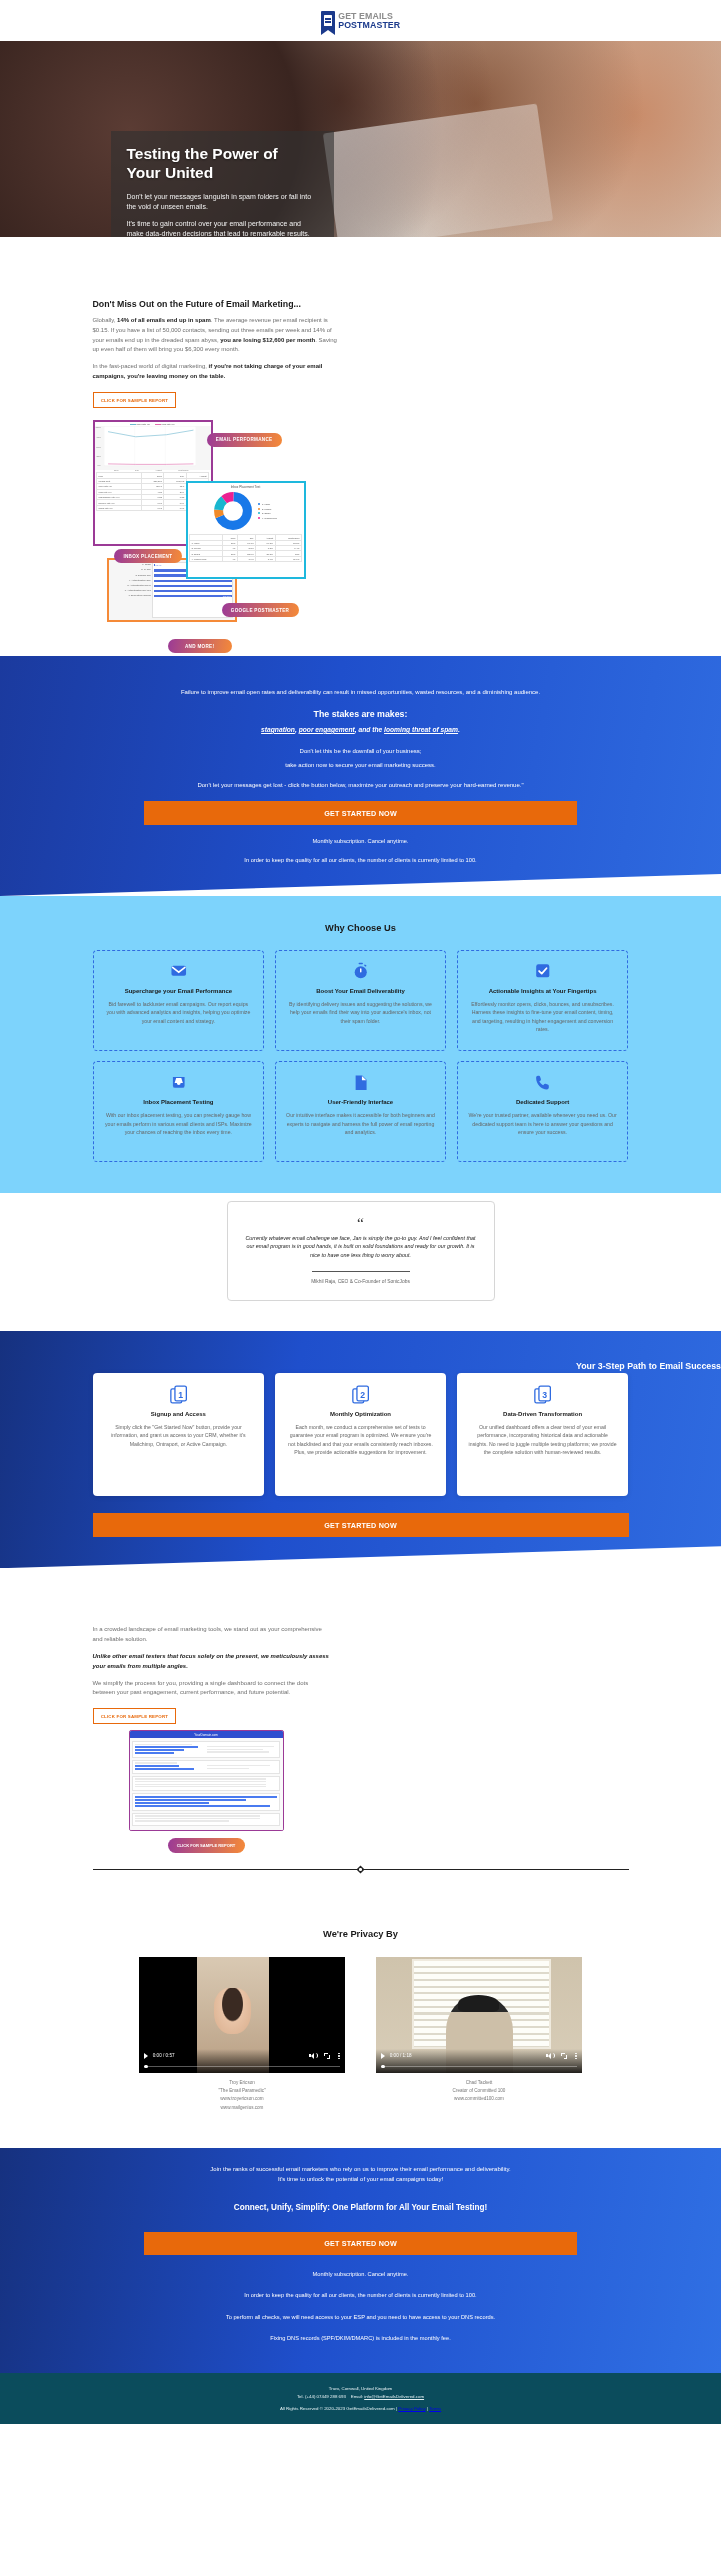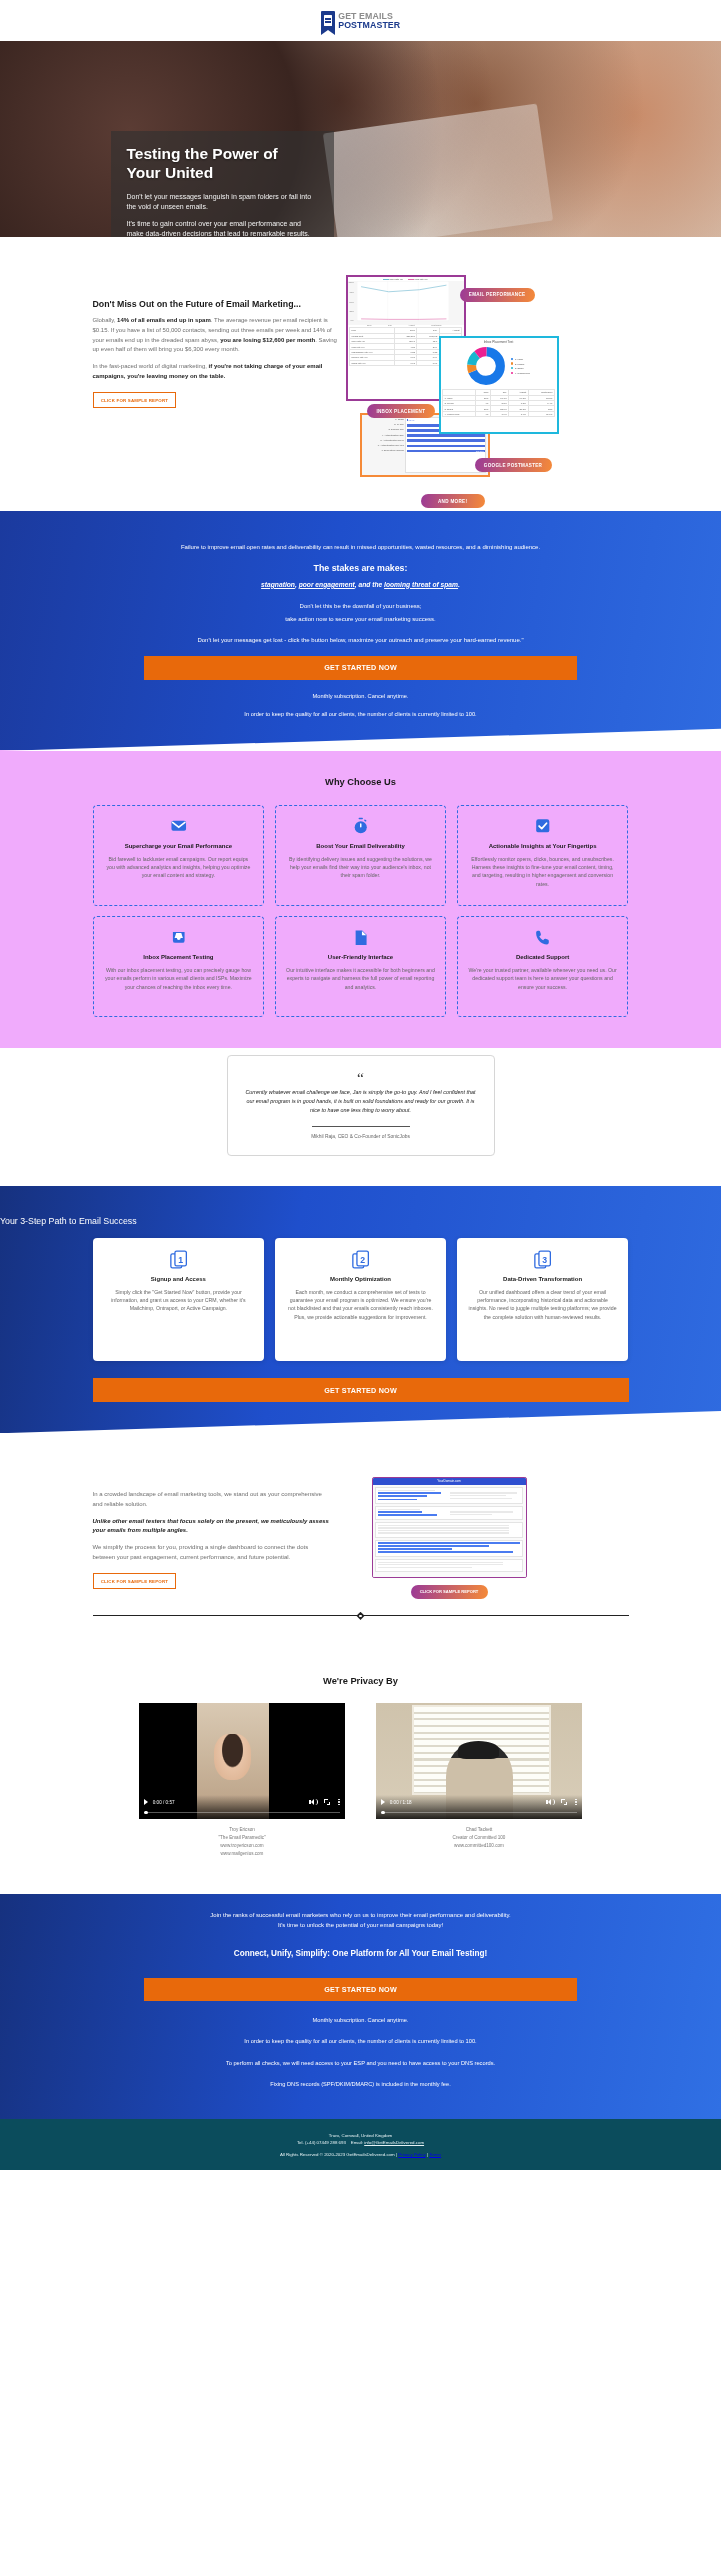--- a/index.html
+++ b/index.html
@@ -67,21 +67,21 @@
   .hero-sub { font-size: 7px; color: #f2f2f2; line-height: 1.45; margin-bottom: 7.2px; }
   .btn-orange {
     display: block; background: #e8690b; color: #fff; border: none;
     font-size: 7.2px; font-weight: bold; letter-spacing: 0.2px;
     text-align: center; padding: 6.7px 0; width: 100%; cursor: pointer;
     font-family: "Liberation Sans", sans-serif;
   }
 
   
   .sec-stats { padding: 32px 0 36px; background: #fff; }
-  .inner { width: 536px; margin: 0 auto; display: flex; gap: 6px; }
+  .inner { width: 536px; margin: 0 auto; display: flex; gap: 6px; flex-direction: column; }
   .stats-left { width: 247px; padding-top: 30px; }
   .h2-dark { font-size: 8.8px; font-weight: bold; color: #1a1a1a; margin-bottom: 7.2px; }
   .p-grey { font-size: 6px; color: #6e6e6e; line-height: 1.62; margin-bottom: 7.2px; }
   .p-grey b { color: #222; }
   .btn-outline {
     display: inline-block; border: 0.5px solid #e8690b; color: #e8690b;
     background: #fff; font-size: 4.4px; font-weight: bold; letter-spacing: 0.2px;
     padding: 4.6px 7.2px; cursor: pointer; margin-top: 3.1px;
     font-family: "Liberation Sans", sans-serif;
   }
@@ -128,21 +128,21 @@
   .blue-small2 { font-size: 5.7px; margin-top: 12.4px; }
 
   
   .slant-bottom { position: relative; }
   .slant-bottom:after {
     content: ""; position: absolute; left: 0; bottom: -0.5px; width: 100%; height: 24px;
     background: #fff; clip-path: polygon(0 100%, 100% 8%, 100% 100%);
   }
 
   
-  .sec-why { padding: 27px 0 31px; background: #f0abfc; }
+  .sec-why { padding: 27px 0 31px; background: #7dd3fc; }
   .h2-center { font-size: 9.3px; font-weight: bold; color: #1a1a1a; text-align: center; margin-bottom: 17.5px; }
   .grid3 { width: 536px; margin: 0 auto; display: grid; grid-template-columns: repeat(3, 1fr); gap: 10.3px 10.3px; }
   .card-dashed {
     border: 1px dashed #2f6be0; border-radius: 4.1px; padding: 11.3px 10.3px 12.4px;
     text-align: center; min-height: 101px;
   }
   .card-icon { margin: 0 auto 7.2px; width: 17.5px; height: 17.5px; }
   .card-title { font-size: 6px; font-weight: bold; color: #1a1a1a; line-height: 1.35; margin-bottom: 4.6px; }
   .card-body { font-size: 5.2px; color: #666; line-height: 1.62; }
 
@@ -155,21 +155,21 @@
   .quote-mark { font-size: 15.5px; color: #333; line-height: 1; margin-bottom: 3.1px; font-family: "Liberation Serif", serif; }
   .quote-text { font-size: 5.4px; font-style: italic; color: #222; line-height: 1.6; }
   .quote-rule { width: 98px; height: 0.5px; background: #555; margin: 11.3px auto 8.2px; }
   .quote-author { font-size: 4.9px; color: #666; }
 
   
   .sec-steps {
     background: linear-gradient(100deg, #16317f 0%, #1f4fcc 40%, #2f6be0 100%);
     padding: 30px 0 31px; position: relative;
   }
-  .h2-white { font-size: 8.8px; font-weight: normal; color: #fff; text-align: left; margin-bottom: 12px; }
+  .h2-white { font-size: 8.8px; font-weight: bold; color: #fff; text-align: right; margin-bottom: 2px; }
   .card-white {
     background: #fff; border-radius: 4.1px; padding: 12.4px 11.3px 13.4px;
     text-align: center; min-height: 123px;
     box-shadow: 0 1px 5.2px rgba(0,0,0,.12);
   }
   .sec-steps .btn-orange { width: 536px; margin: 17.5px auto 0; padding: 7.2px 0; }
 
   
   .sec-report { padding: 44px 0 31px; background: #fff; position: relative; }
   .rep-left { width: 237px; padding-top: 13.4px; }

